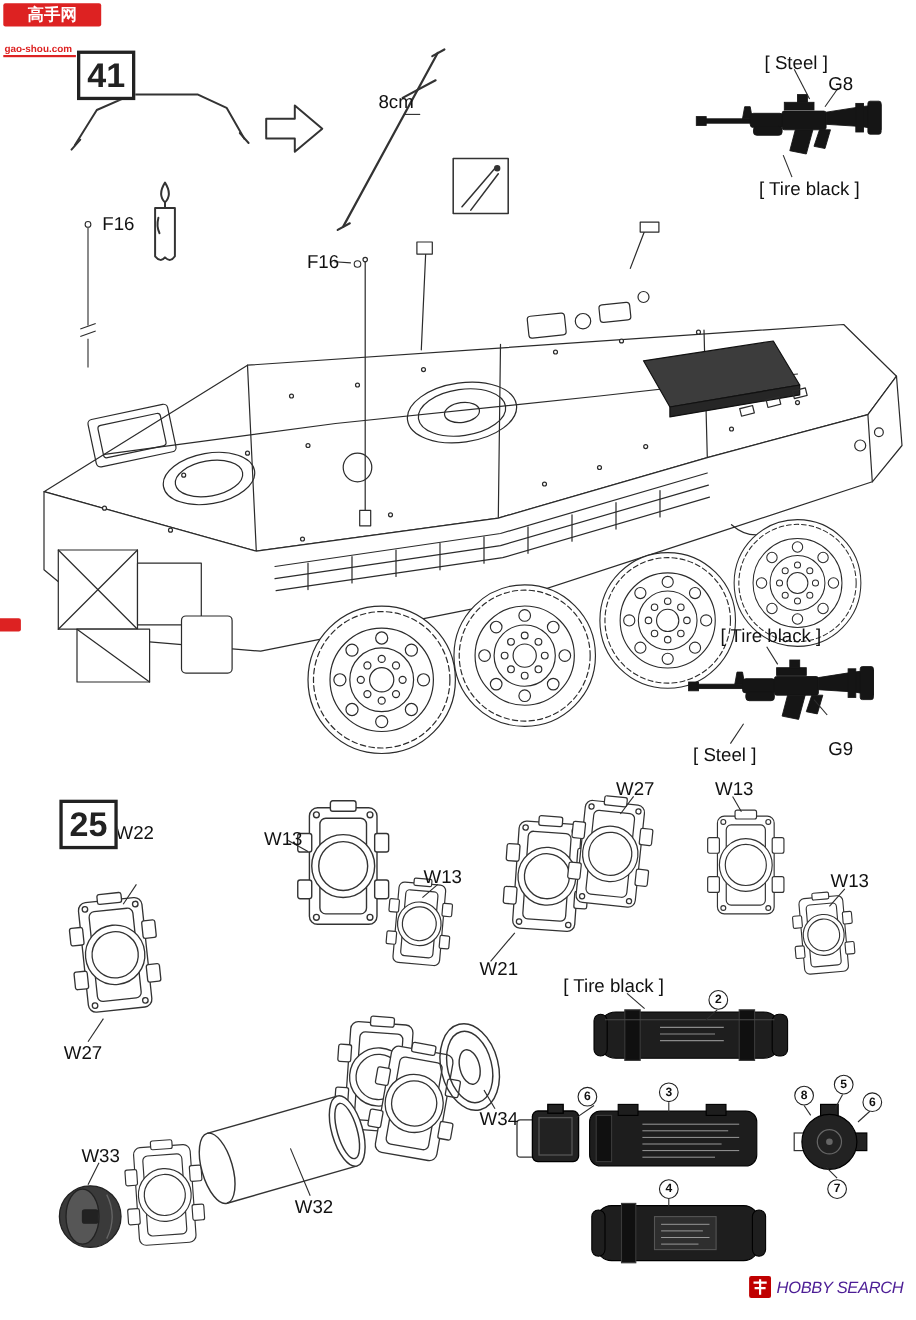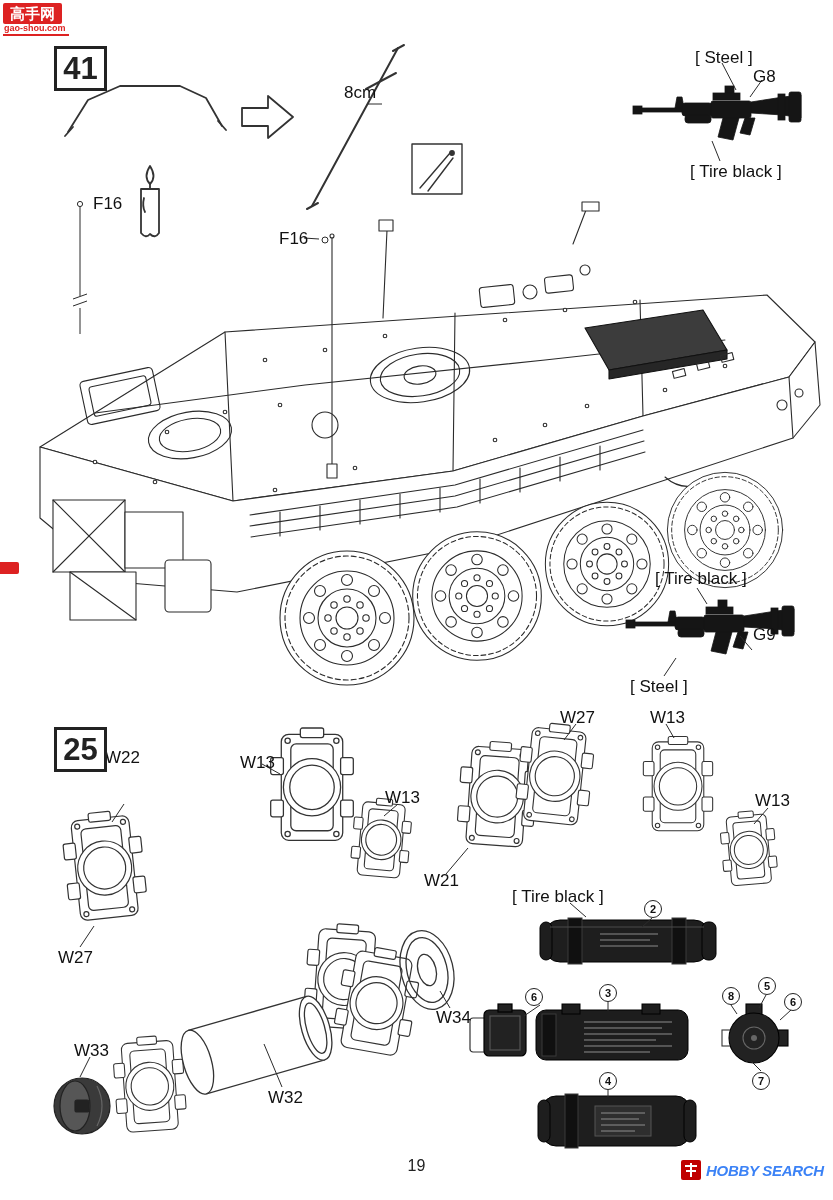--- a/index.html
+++ b/index.html
@@ -7,59 +7,59 @@
   .page{position:relative;width:833px;height:1200px;margin:0 auto;background:#fff;
         font-family:"Liberation Sans",sans-serif;color:#111;overflow:hidden}
   .lbl{position:absolute;font-size:17px;line-height:1.1;white-space:nowrap;z-index:5;background:transparent}
   .badge{position:absolute;width:53px;height:45px;border:3.5px solid #222;color:#222;background:#fff;
          font-weight:bold;font-size:31px;display:flex;align-items:center;justify-content:center;z-index:6}
   .callout{position:absolute;width:18px;height:18px;border:1.4px solid #222;border-radius:50%;background:#fff;
            font-size:11px;font-weight:bold;display:flex;align-items:center;justify-content:center;z-index:6}
   .draw{position:absolute;z-index:2;overflow:visible}
   #leaders{position:absolute;left:0;top:0;z-index:4;pointer-events:none}
   .wm-top{position:absolute;left:3px;top:3px;z-index:9;line-height:1}
-  .wm-box{display:inline-block;background:#d22;color:#fff;font-weight:bold;font-size:15px;padding:3px 7px;border-radius:2px}
-  .wm-url{color:#d22;font-size:9px;font-weight:bold;border-bottom:2px solid #d22;padding:0 0 1px 1px;width:66px}
+  .wm-box{display:inline-block;background:#d22;color:#fff;font-weight:bold;font-size:15px;padding:3px 22px;border-radius:2px}
+  .wm-url{color:#d22;font-size:9px;font-weight:bold;border-bottom:2px solid #d22;padding:16px 0 1px 1px;width:66px}
   .wm-side{position:absolute;left:0;top:562px;z-index:9;background:#d22;color:#fff;font-size:11px;font-weight:bold;
            writing-mode:vertical-rl;padding:6px 2px;border-radius:0 2px 2px 0}
   .footer-page{position:absolute;left:0;right:0;top:1157px;text-align:center;font-size:16px;color:#222;z-index:5}
   .brand{position:absolute;left:681px;top:1160px;display:flex;align-items:center;gap:5px;z-index:5}
-  .brand-text{font-size:15px;font-weight:bold;font-style:italic;letter-spacing:-0.3px;color:#3b82f6}
+  .brand-text{font-size:15px;font-weight:normal;font-style:italic;letter-spacing:-0.3px;color:#4c1d95}
 </style>
 </head>
 <body>
 
 <div class="page">
 
   <div class="wm-top">
     <div class="wm-box">高手网</div>
     <div class="wm-url">gao-shou.com</div>
   </div>
   <div class="wm-side">高手网</div>
 
-  <div class="badge" style="left:54px;top:46px">41</div>
+  <div class="badge" style="left:70px;top:46px">41</div>
   <div class="badge" style="left:54px;top:727px">25</div>
 
   <span class="lbl" style="left:344px;top:84px">8cm</span>
   <span class="lbl" style="left:93px;top:195px">F16</span>
   <span class="lbl" style="left:279px;top:230px">F16</span>
   <span class="lbl" style="left:695px;top:49px">[ Steel ]</span>
   <span class="lbl" style="left:753px;top:68px">G8</span>
   <span class="lbl" style="left:690px;top:163px">[ Tire black ]</span>
   <span class="lbl" style="left:655px;top:570px">[ Tire black ]</span>
-  <span class="lbl" style="left:753px;top:626px">G9</span>
+  <span class="lbl" style="left:753px;top:672px">G9</span>
   <span class="lbl" style="left:630px;top:678px">[ Steel ]</span>
 
   <span class="lbl" style="left:240px;top:754px">W13</span>
   <span class="lbl" style="left:560px;top:709px">W27</span>
   <span class="lbl" style="left:650px;top:709px">W13</span>
   <span class="lbl" style="left:105px;top:749px">W22</span>
   <span class="lbl" style="left:385px;top:789px">W13</span>
   <span class="lbl" style="left:755px;top:792px">W13</span>
-  <span class="lbl" style="left:424px;top:872px">W21</span>
+  <span class="lbl" style="left:436px;top:872px">W21</span>
   <span class="lbl" style="left:58px;top:949px">W27</span>
   <span class="lbl" style="left:512px;top:888px">[ Tire black ]</span>
   <span class="lbl" style="left:74px;top:1042px">W33</span>
   <span class="lbl" style="left:268px;top:1089px">W32</span>
   <span class="lbl" style="left:436px;top:1009px">W34</span>
 
   <div class="callout" style="left:644px;top:900px">2</div>
   <div class="callout" style="left:525px;top:988px">6</div>
   <div class="callout" style="left:599px;top:984px">3</div>
   <div class="callout" style="left:722px;top:987px">8</div>
@@ -587,21 +587,20 @@
       <rect x="58" y="18" width="56" height="30" fill="#2e2e2e" stroke="#555"></rect>
       <g stroke="#999" stroke-width="0.9">
         <line x1="64" y1="25" x2="108" y2="25"></line>
           <line x1="64" y1="31" x2="102" y2="31"></line>
         <line x1="64" y1="37" x2="108" y2="37"></line>
           <line x1="64" y1="43" x2="98" y2="43"></line>
       </g>
     </g>
   </svg>
 
-  <div class="footer-page">19</div>
   <div class="brand">
     <svg width="20" height="20" viewBox="0 0 20 20">
       <rect x="0" y="0" width="20" height="20" rx="2" fill="#c00000"></rect>
       <path d="M4,6 h12 M10,3 v14 M5,11 h10" stroke="#fff" stroke-width="2" fill="none"></path>
     </svg>
     <span class="brand-text">HOBBY SEARCH</span>
   </div>
 
 </div>
 

